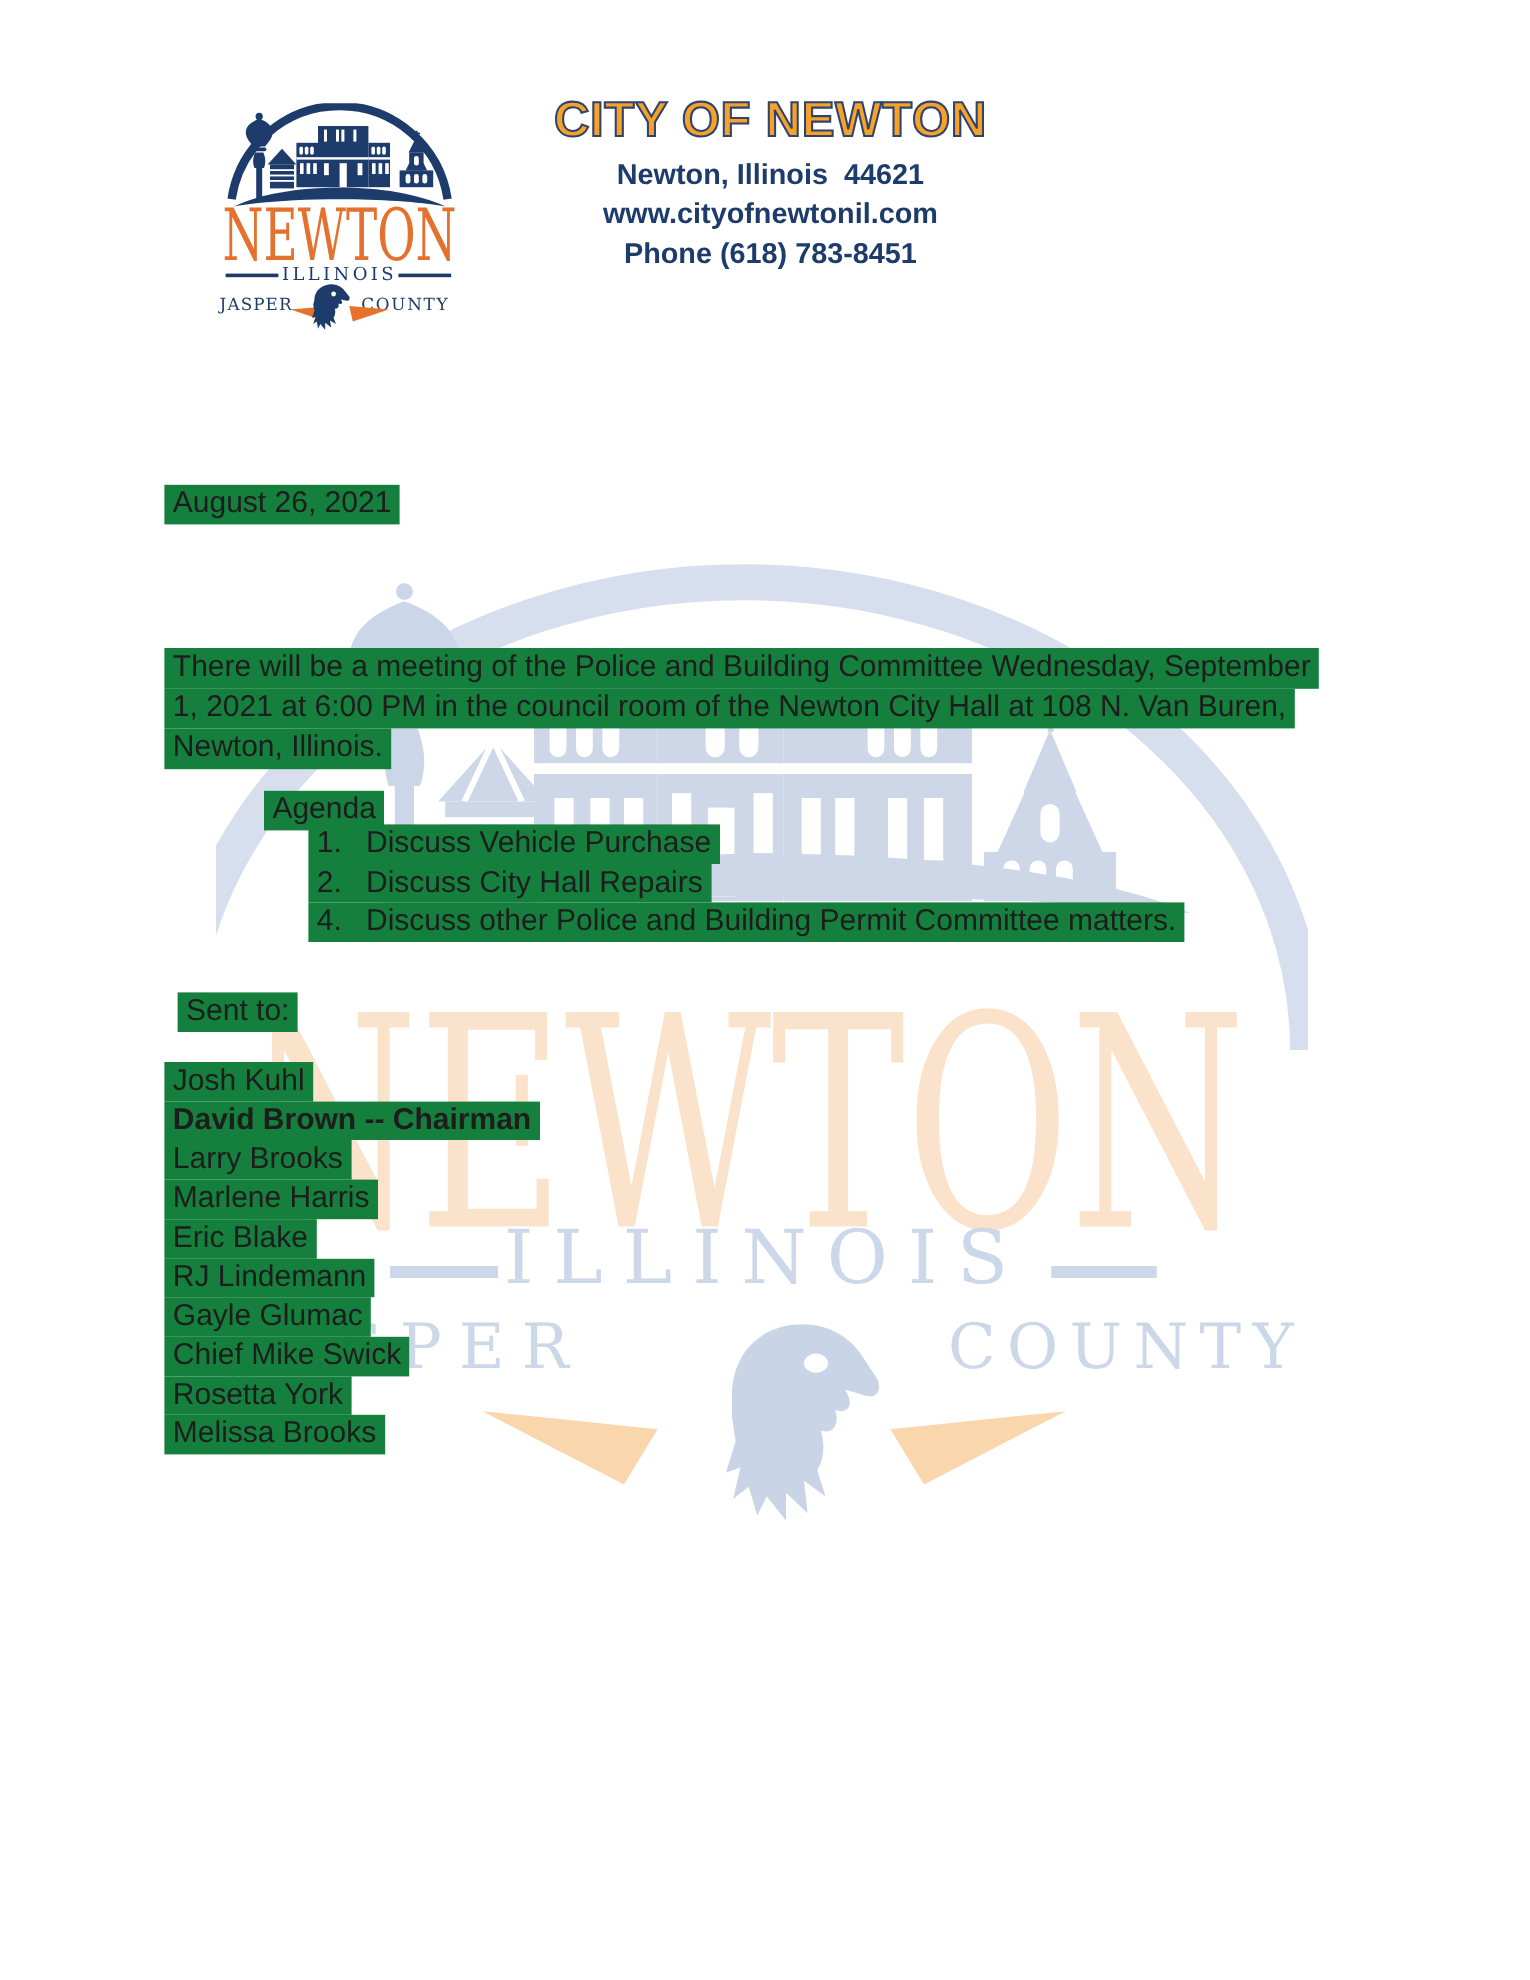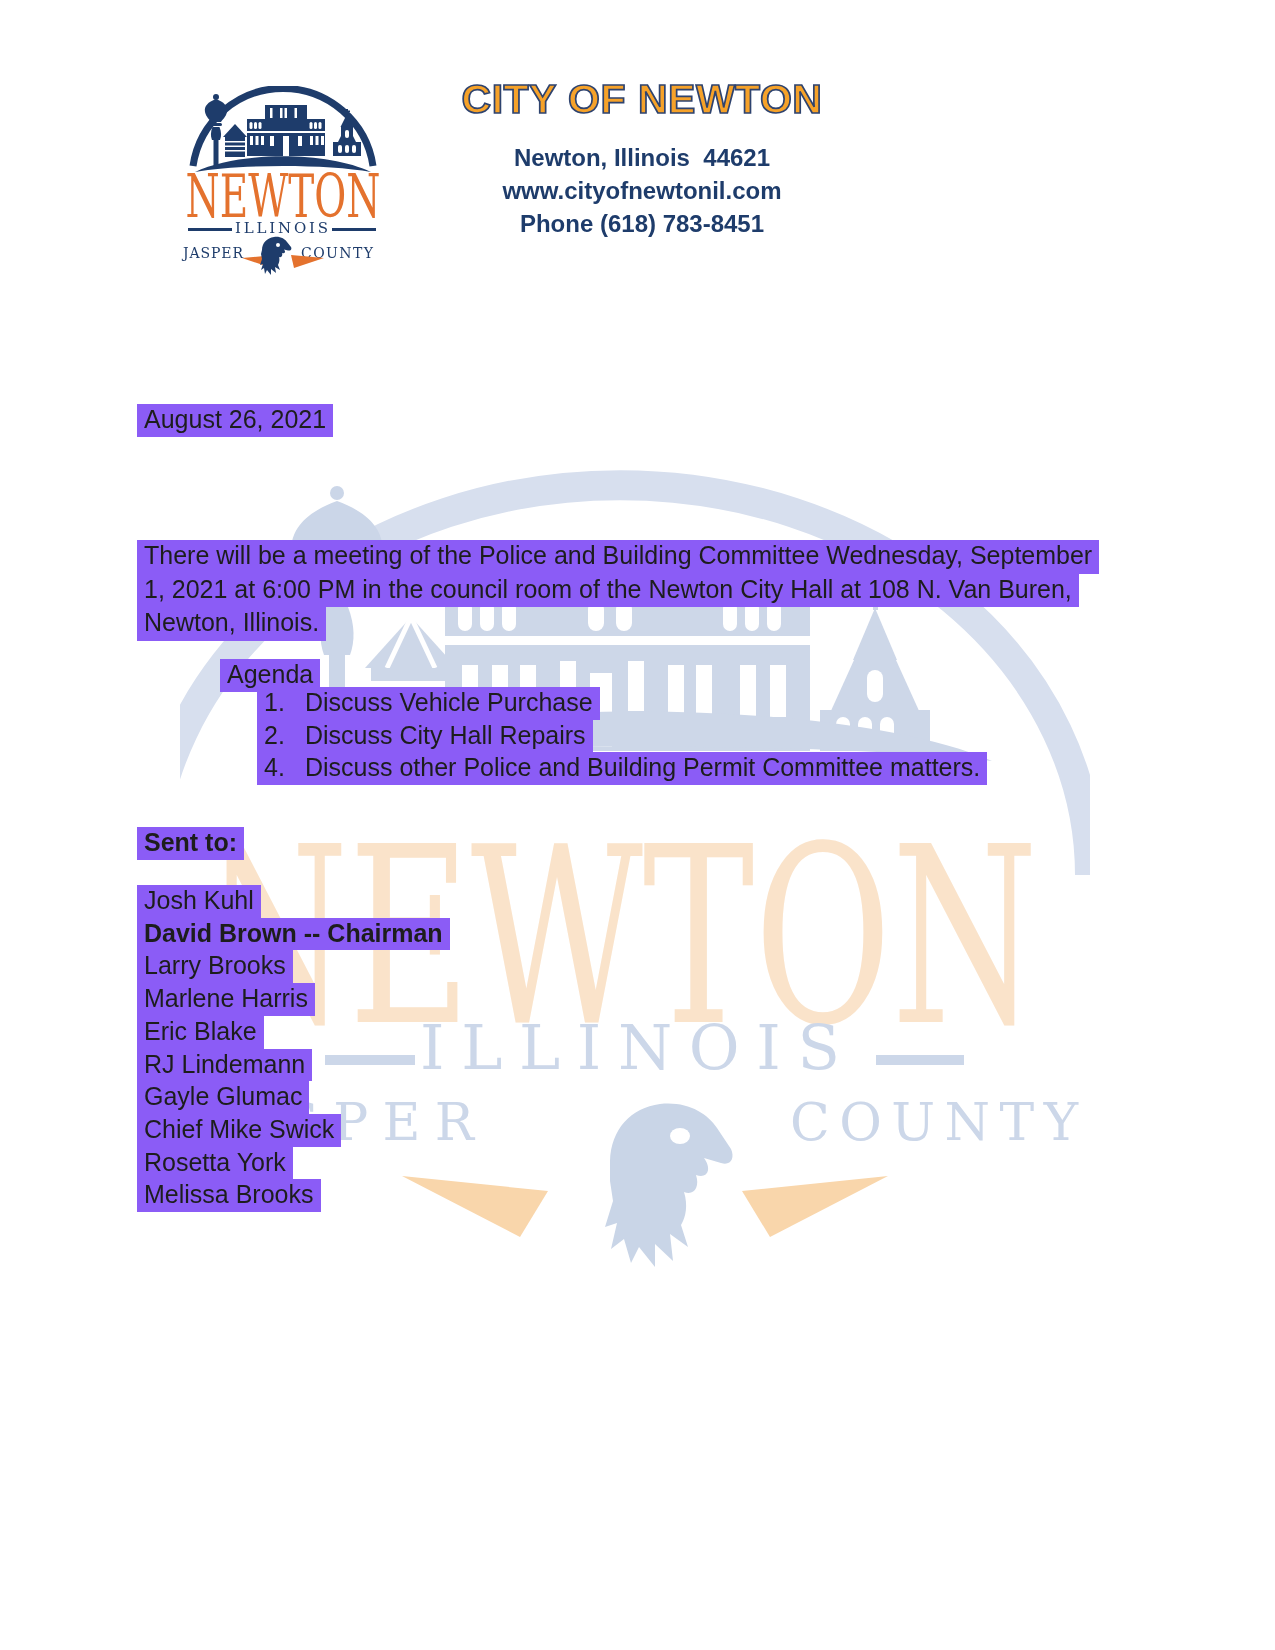--- a/index.html
+++ b/index.html
@@ -7,35 +7,35 @@
     position:relative; width:1275px; height:1650px; background:#ffffff; overflow:hidden;
     font-family:"Liberation Sans", sans-serif; color:#1d1d1d;
   }
   
   .wm { position:absolute; left:180px; top:455px; width:910px; height:820px; z-index:0; }
   
   .logo-svg { position:absolute; left:181px; top:86px; width:204px; height:196px; z-index:2; }
   .lh-block { position:absolute; left:427px; top:76px; width:430px; text-align:center; z-index:2; }
   .lh-title {
     font-size:41px; font-weight:bold; letter-spacing:0.5px;
-    color:#f6a229; -webkit-text-stroke:1.7px #2e436f; line-height:46px; margin-bottom:19px;
+    color:#f6a229; -webkit-text-stroke:1.7px #2e436f; line-height:46px; margin-bottom:7px;
   }
   .lh-addr { font-size:24px; font-weight:bold; color:#1e3c6b; line-height:33px; }
   .ws-pre { white-space:pre; }
   
   .abs { position:absolute; z-index:1; font-size:25px; }
-  .wbg { background:#8b5cf6; display:inline-block; padding:1px 7px 3px 7px; margin-left:-7px; }
+  .wbg { background:#15803d; display:inline-block; padding:1px 7px 3px 7px; margin-left:-7px; }
   .bold { font-weight:bold; }
   .date-row   { left:144px; top:404px; }
   .title-row  { left:146px; top:468px; width:1000px; text-align:center; font-weight:bold; }
   .body-block { left:144px; top:540px; line-height:29.5px; }
   .agenda-label-row { left:227px; top:659px; }
   .agenda-block { left:264px; top:687px; line-height:28.7px; }
   .agenda-num { display:inline-block; min-width:41px; }
-  .sentto-row { left:144px; top:827px;font-weight:bold; }
+  .sentto-row { left:155px; top:827px; }
   .recipients-block { left:144px; top:885px; line-height:28.7px; }
   svg text { font-family:"DejaVu Serif", serif; }
 </style>
 </head>
 <body>
 
 <div class="page">
 
   <svg class="wm" viewBox="0 0 910 820" aria-hidden="true">
 

